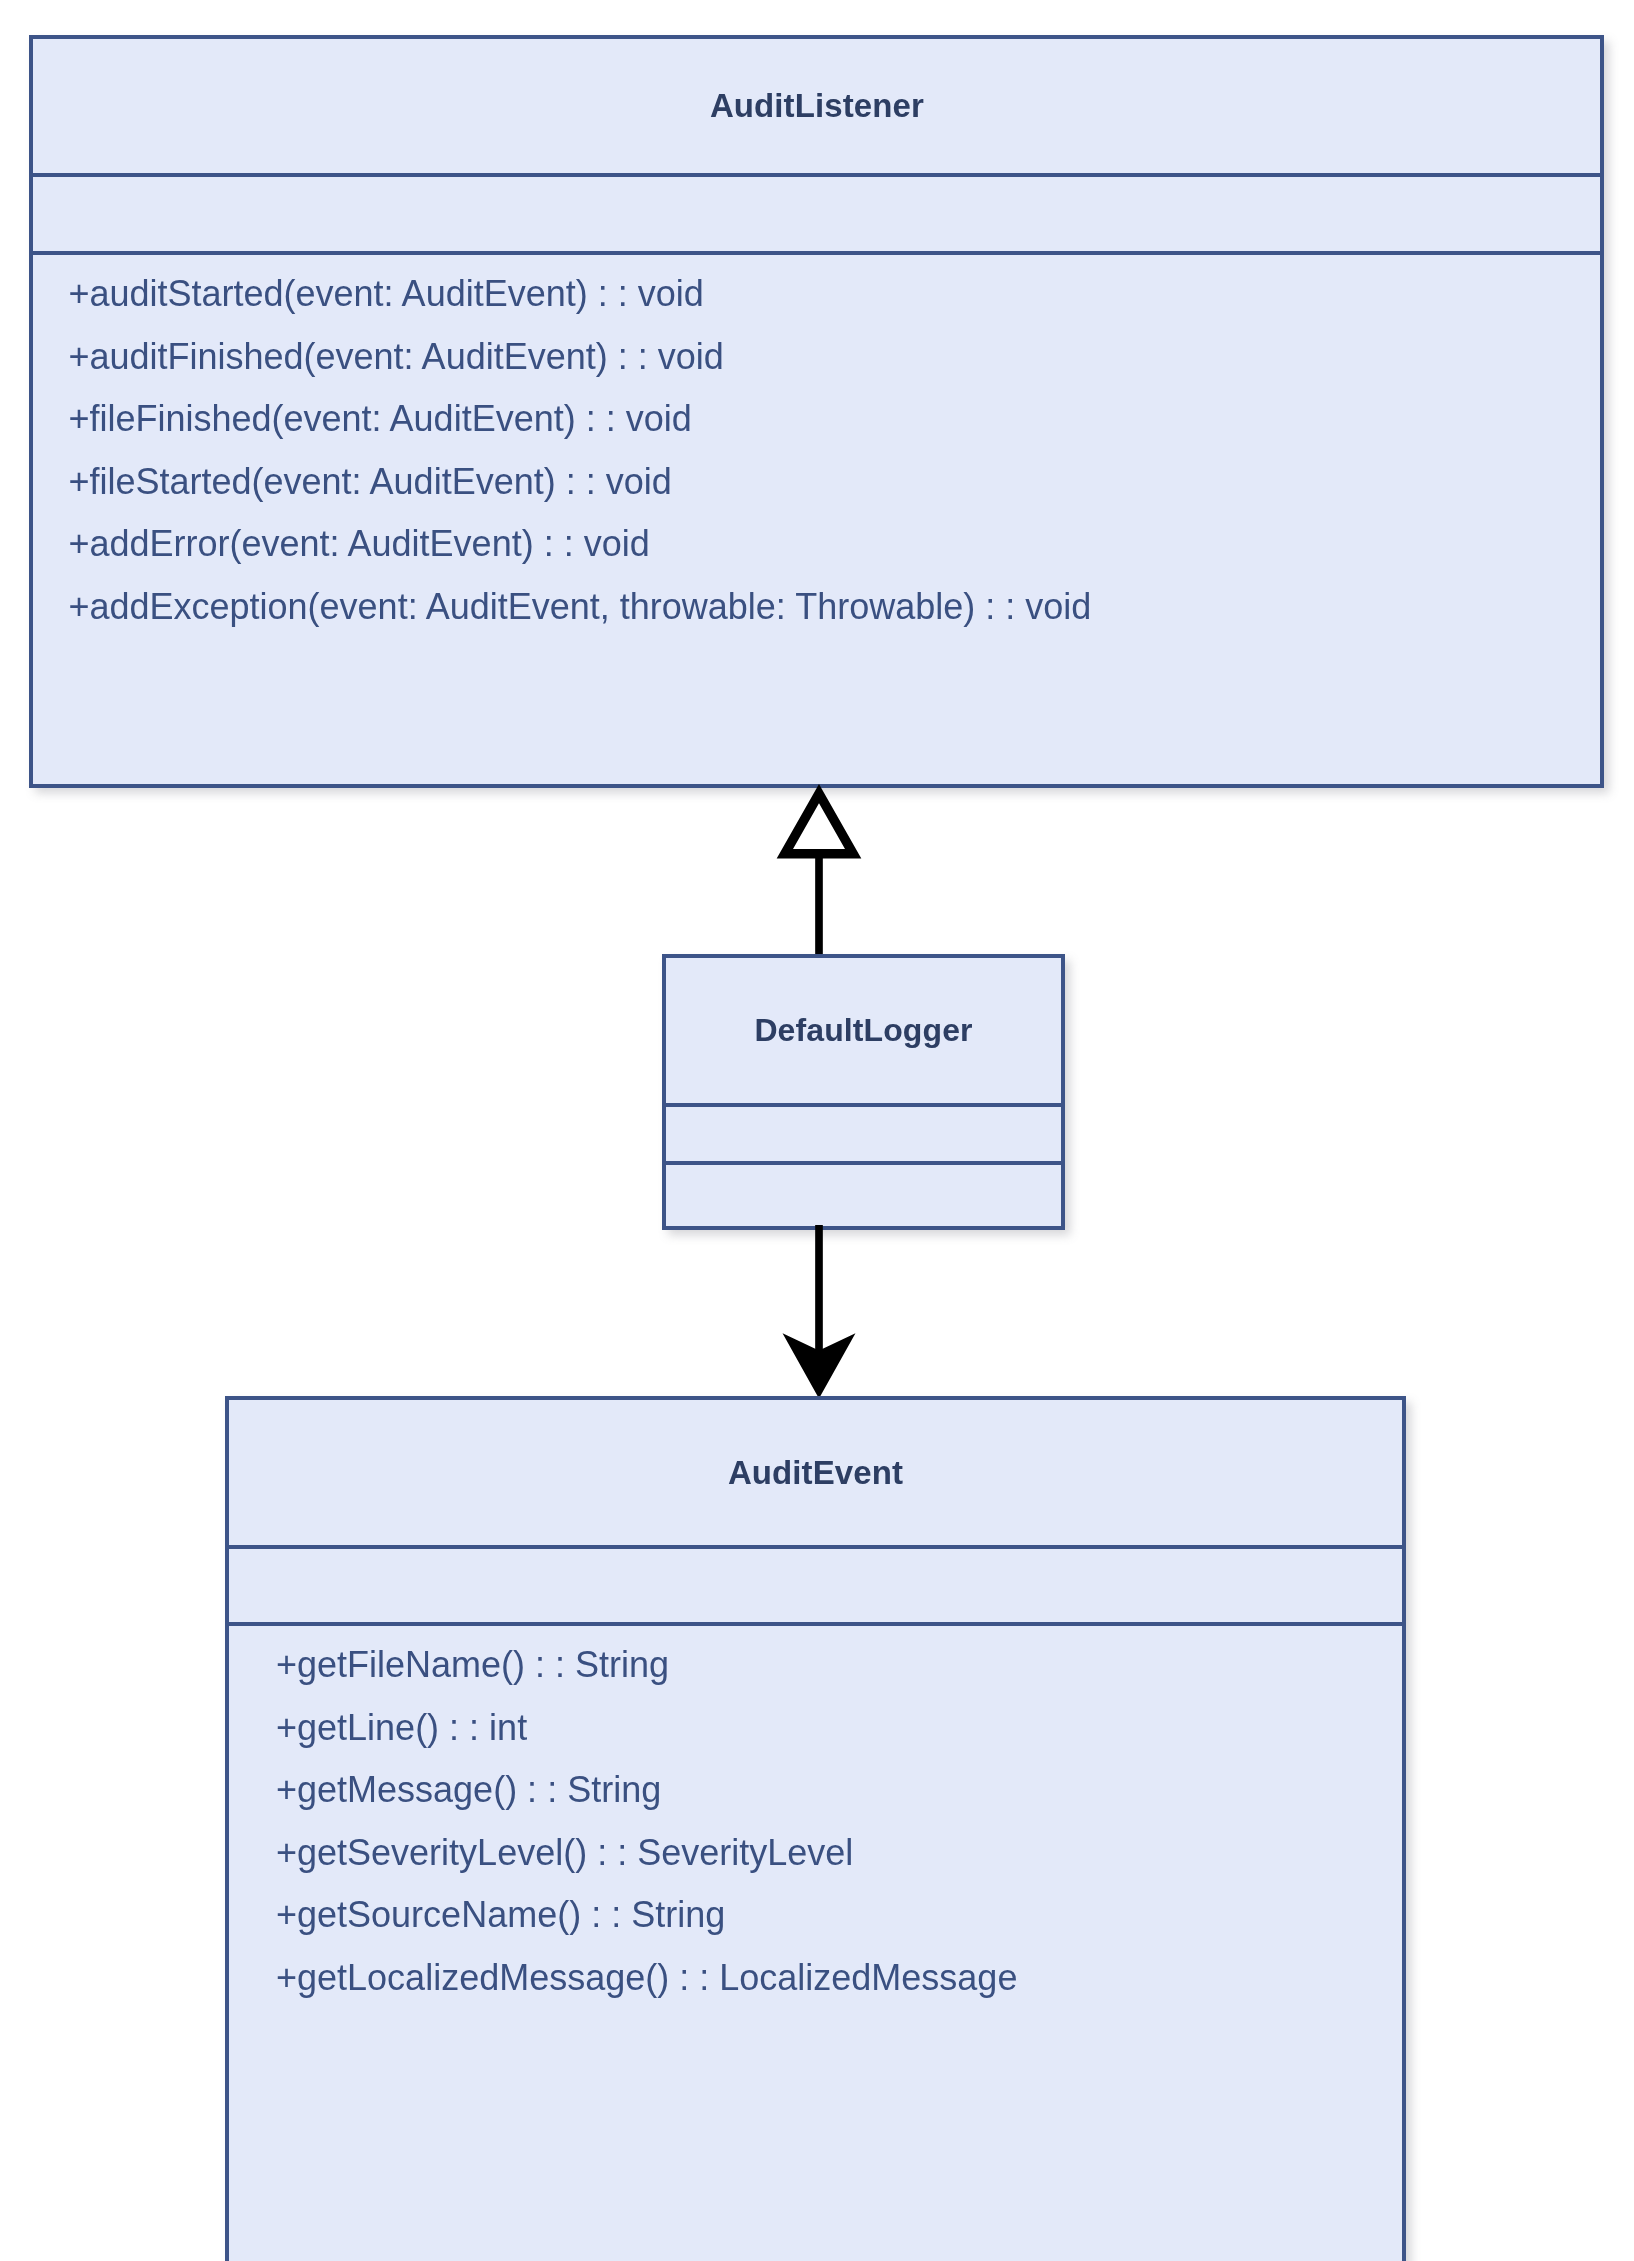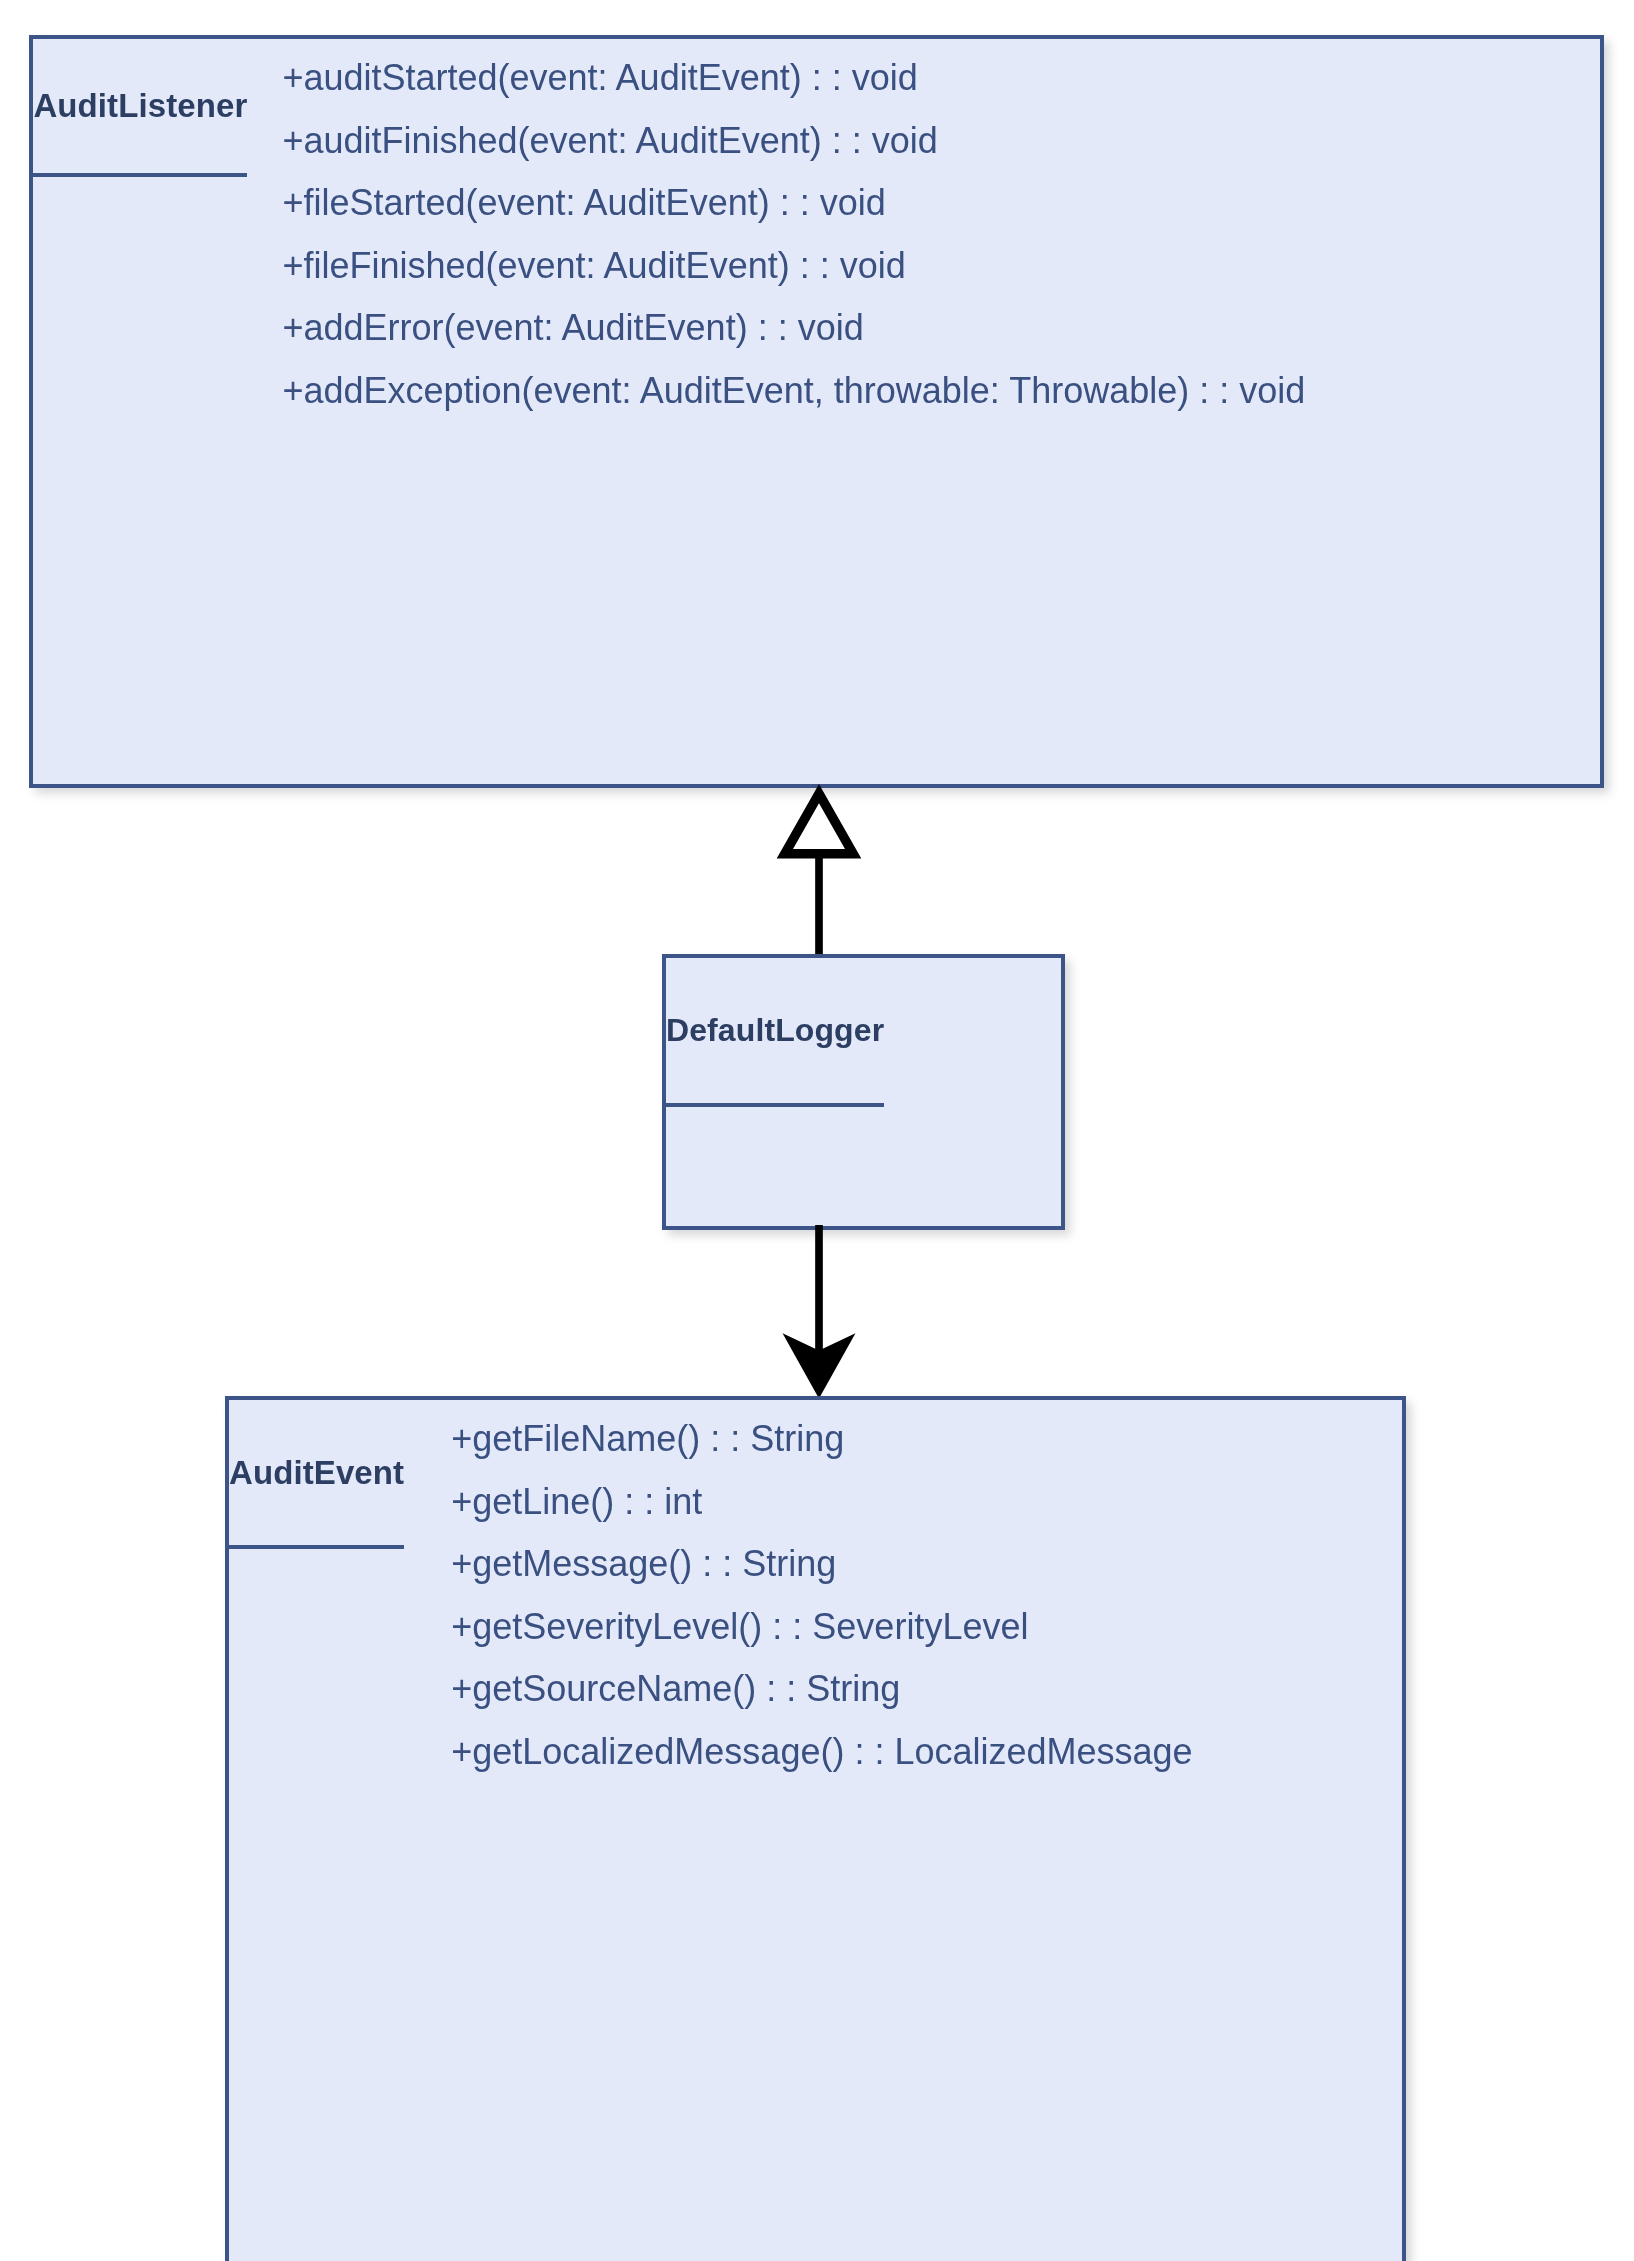--- a/index.html
+++ b/index.html
@@ -20,20 +20,21 @@
   }
 
   
   .uml-class {
     position: absolute;
     box-sizing: border-box;
     background: #e3e9f9;
     border: 4.1px solid #3d5488;
     box-shadow: 5.9px 5.9px 9.4px rgba(120,120,130,0.30);
     display: flex;
+    flex-direction: column;
   }
   .uml-title-row {
     box-sizing: border-box;
     display: flex;
     align-items: center;
     justify-content: center;
     border-bottom: 4.1px solid #3d5488;
     flex: none;
   }
   .uml-title {
@@ -99,22 +100,22 @@
 <div id="canvas">
 
   <div class="uml-class" id="box-auditlistener">
     <div class="uml-title-row">
       <span class="uml-title">AuditListener</span>
     </div>
     <div class="uml-attrs-row"></div>
     <div class="uml-methods-row">
       <div class="uml-member">+auditStarted(event: AuditEvent) : : void</div>
       <div class="uml-member">+auditFinished(event: AuditEvent) : : void</div>
+      <div class="uml-member">+fileFinished(event: AuditEvent) : : void</div>
       <div class="uml-member">+fileStarted(event: AuditEvent) : : void</div>
-      <div class="uml-member">+fileFinished(event: AuditEvent) : : void</div>
       <div class="uml-member">+addError(event: AuditEvent) : : void</div>
       <div class="uml-member">+addException(event: AuditEvent, throwable: Throwable) : : void</div>
     </div>
   </div>
 
   <div class="connector" id="edge-generalization">
     <svg width="130" height="177" viewBox="0 0 220 300" xmlns="http://www.w3.org/2000/svg">
       <line x1="110" y1="300" x2="110" y2="66" stroke="#000000" stroke-width="13"></line>
       <polygon points="110,18 168,120 52,120" fill="#ffffff" stroke="#000000" stroke-width="16" stroke-linejoin="miter"></polygon>
     </svg>

